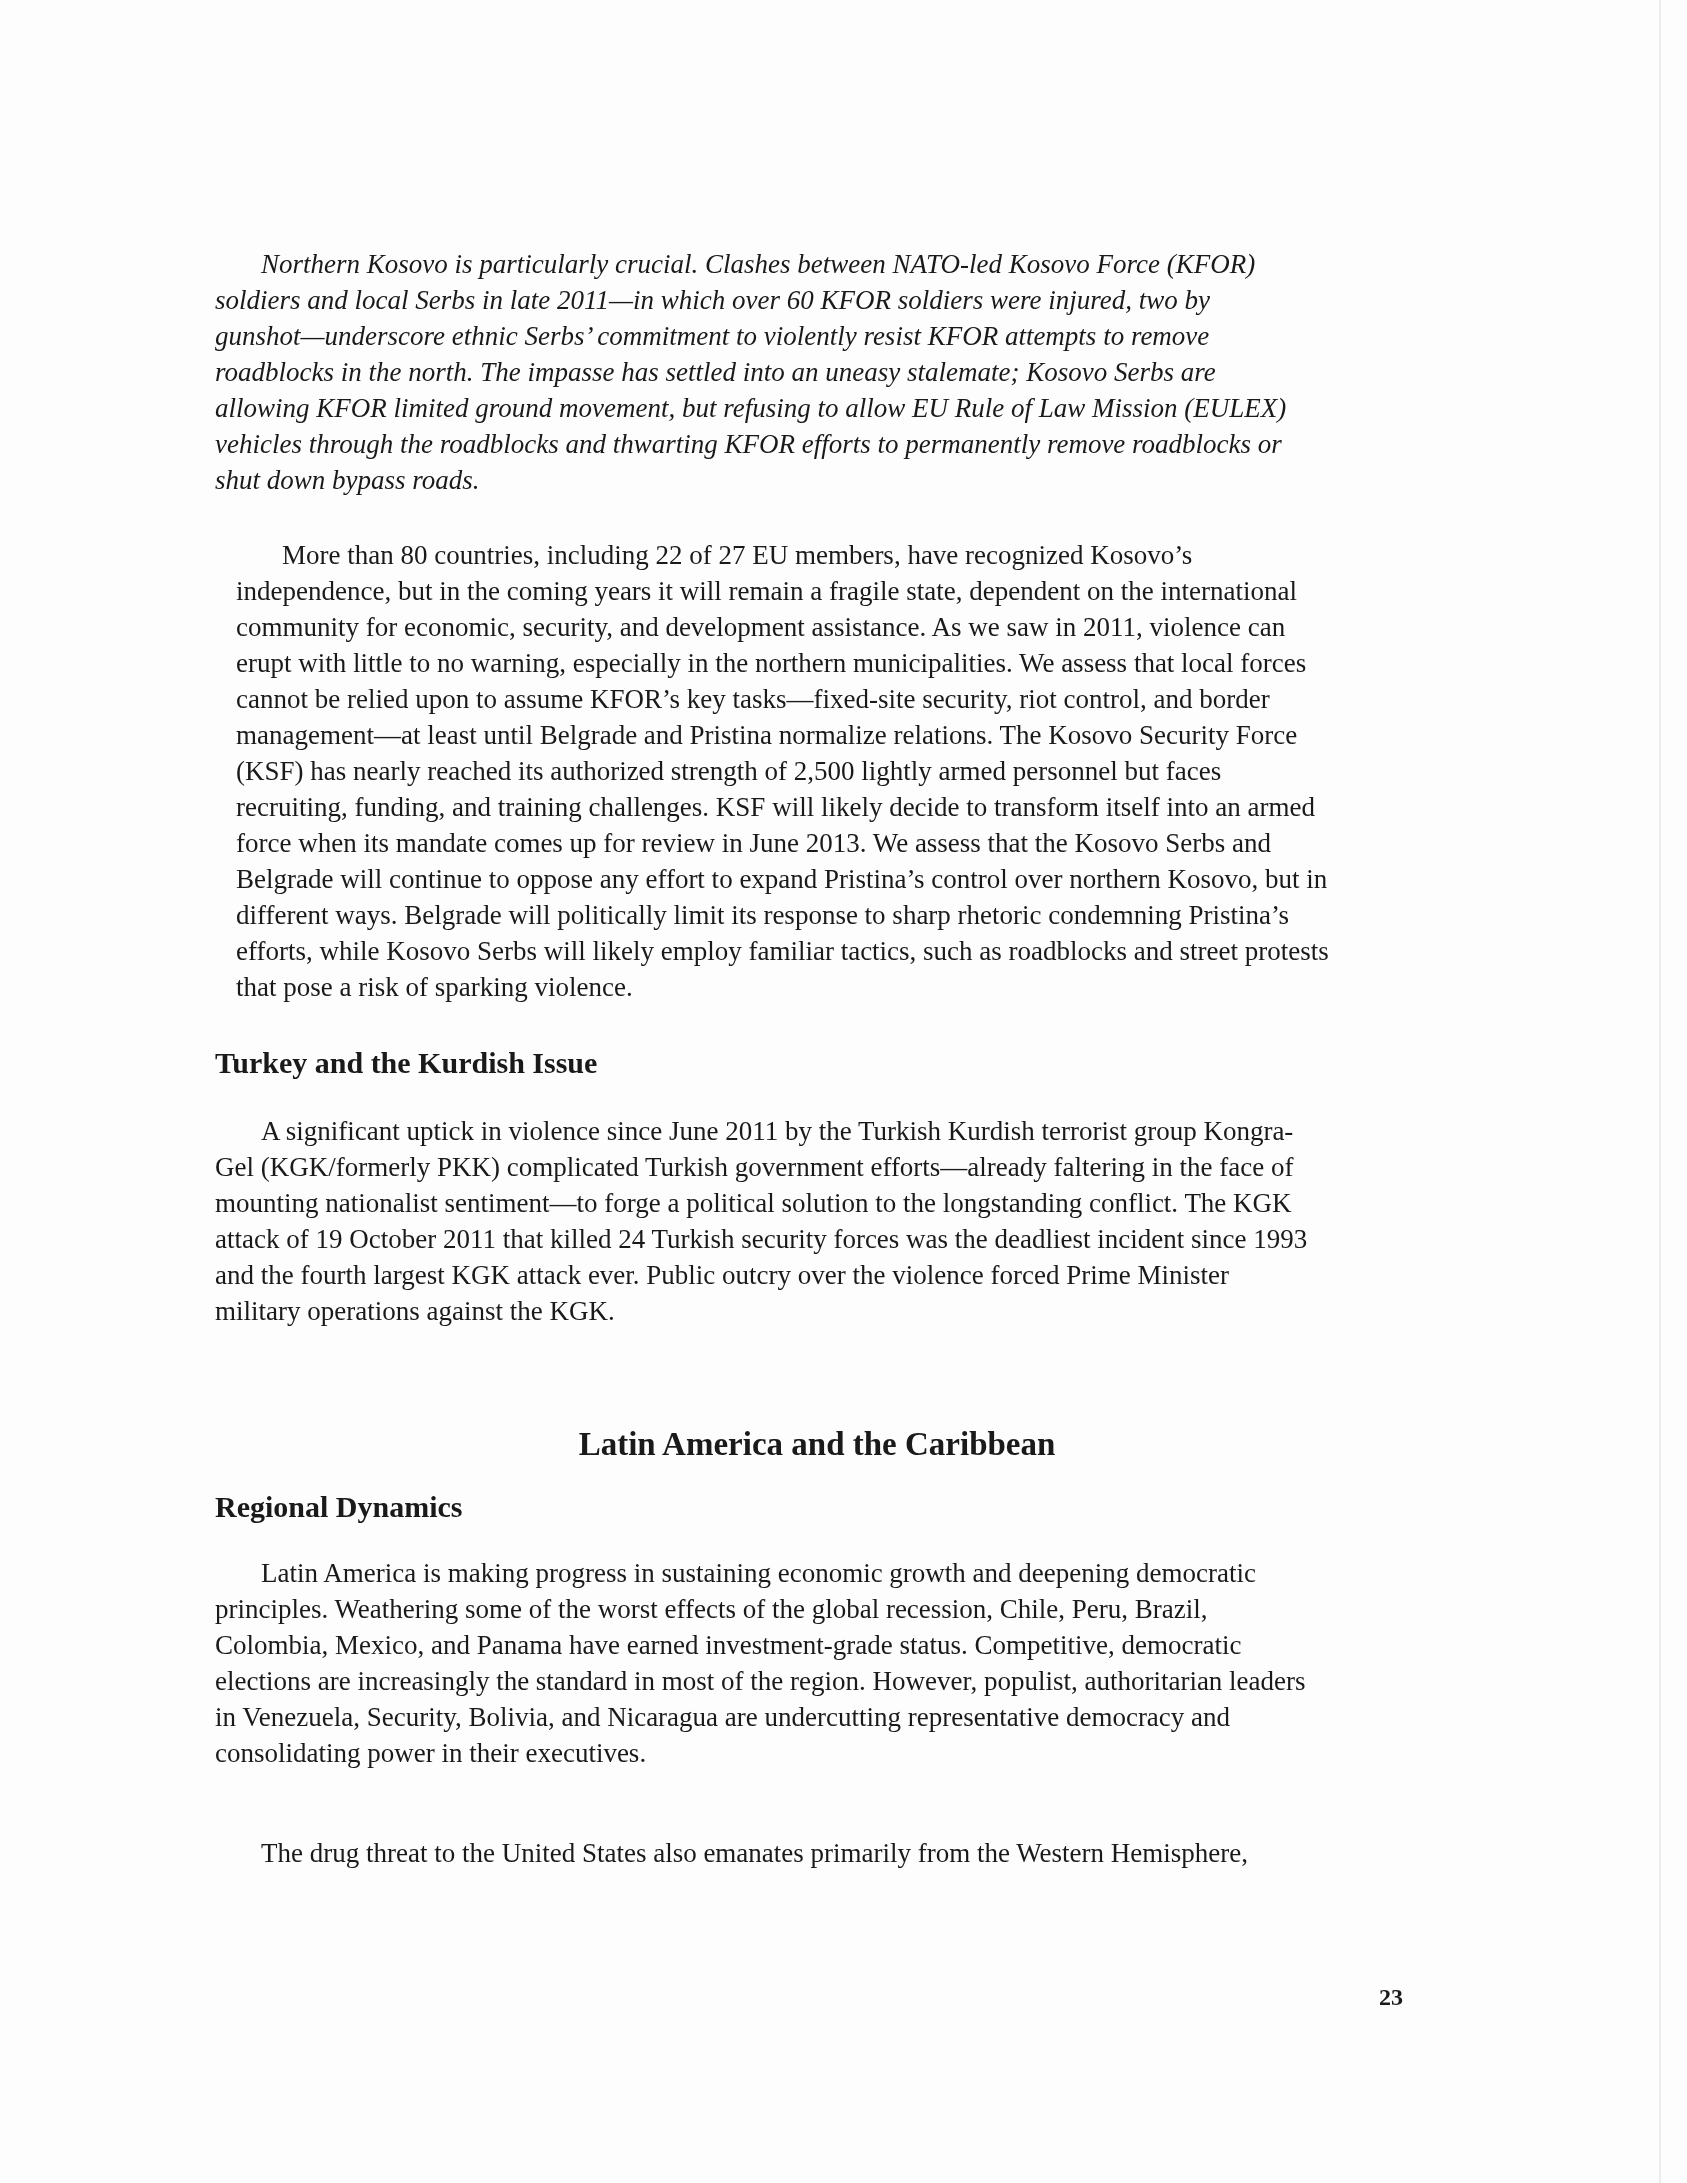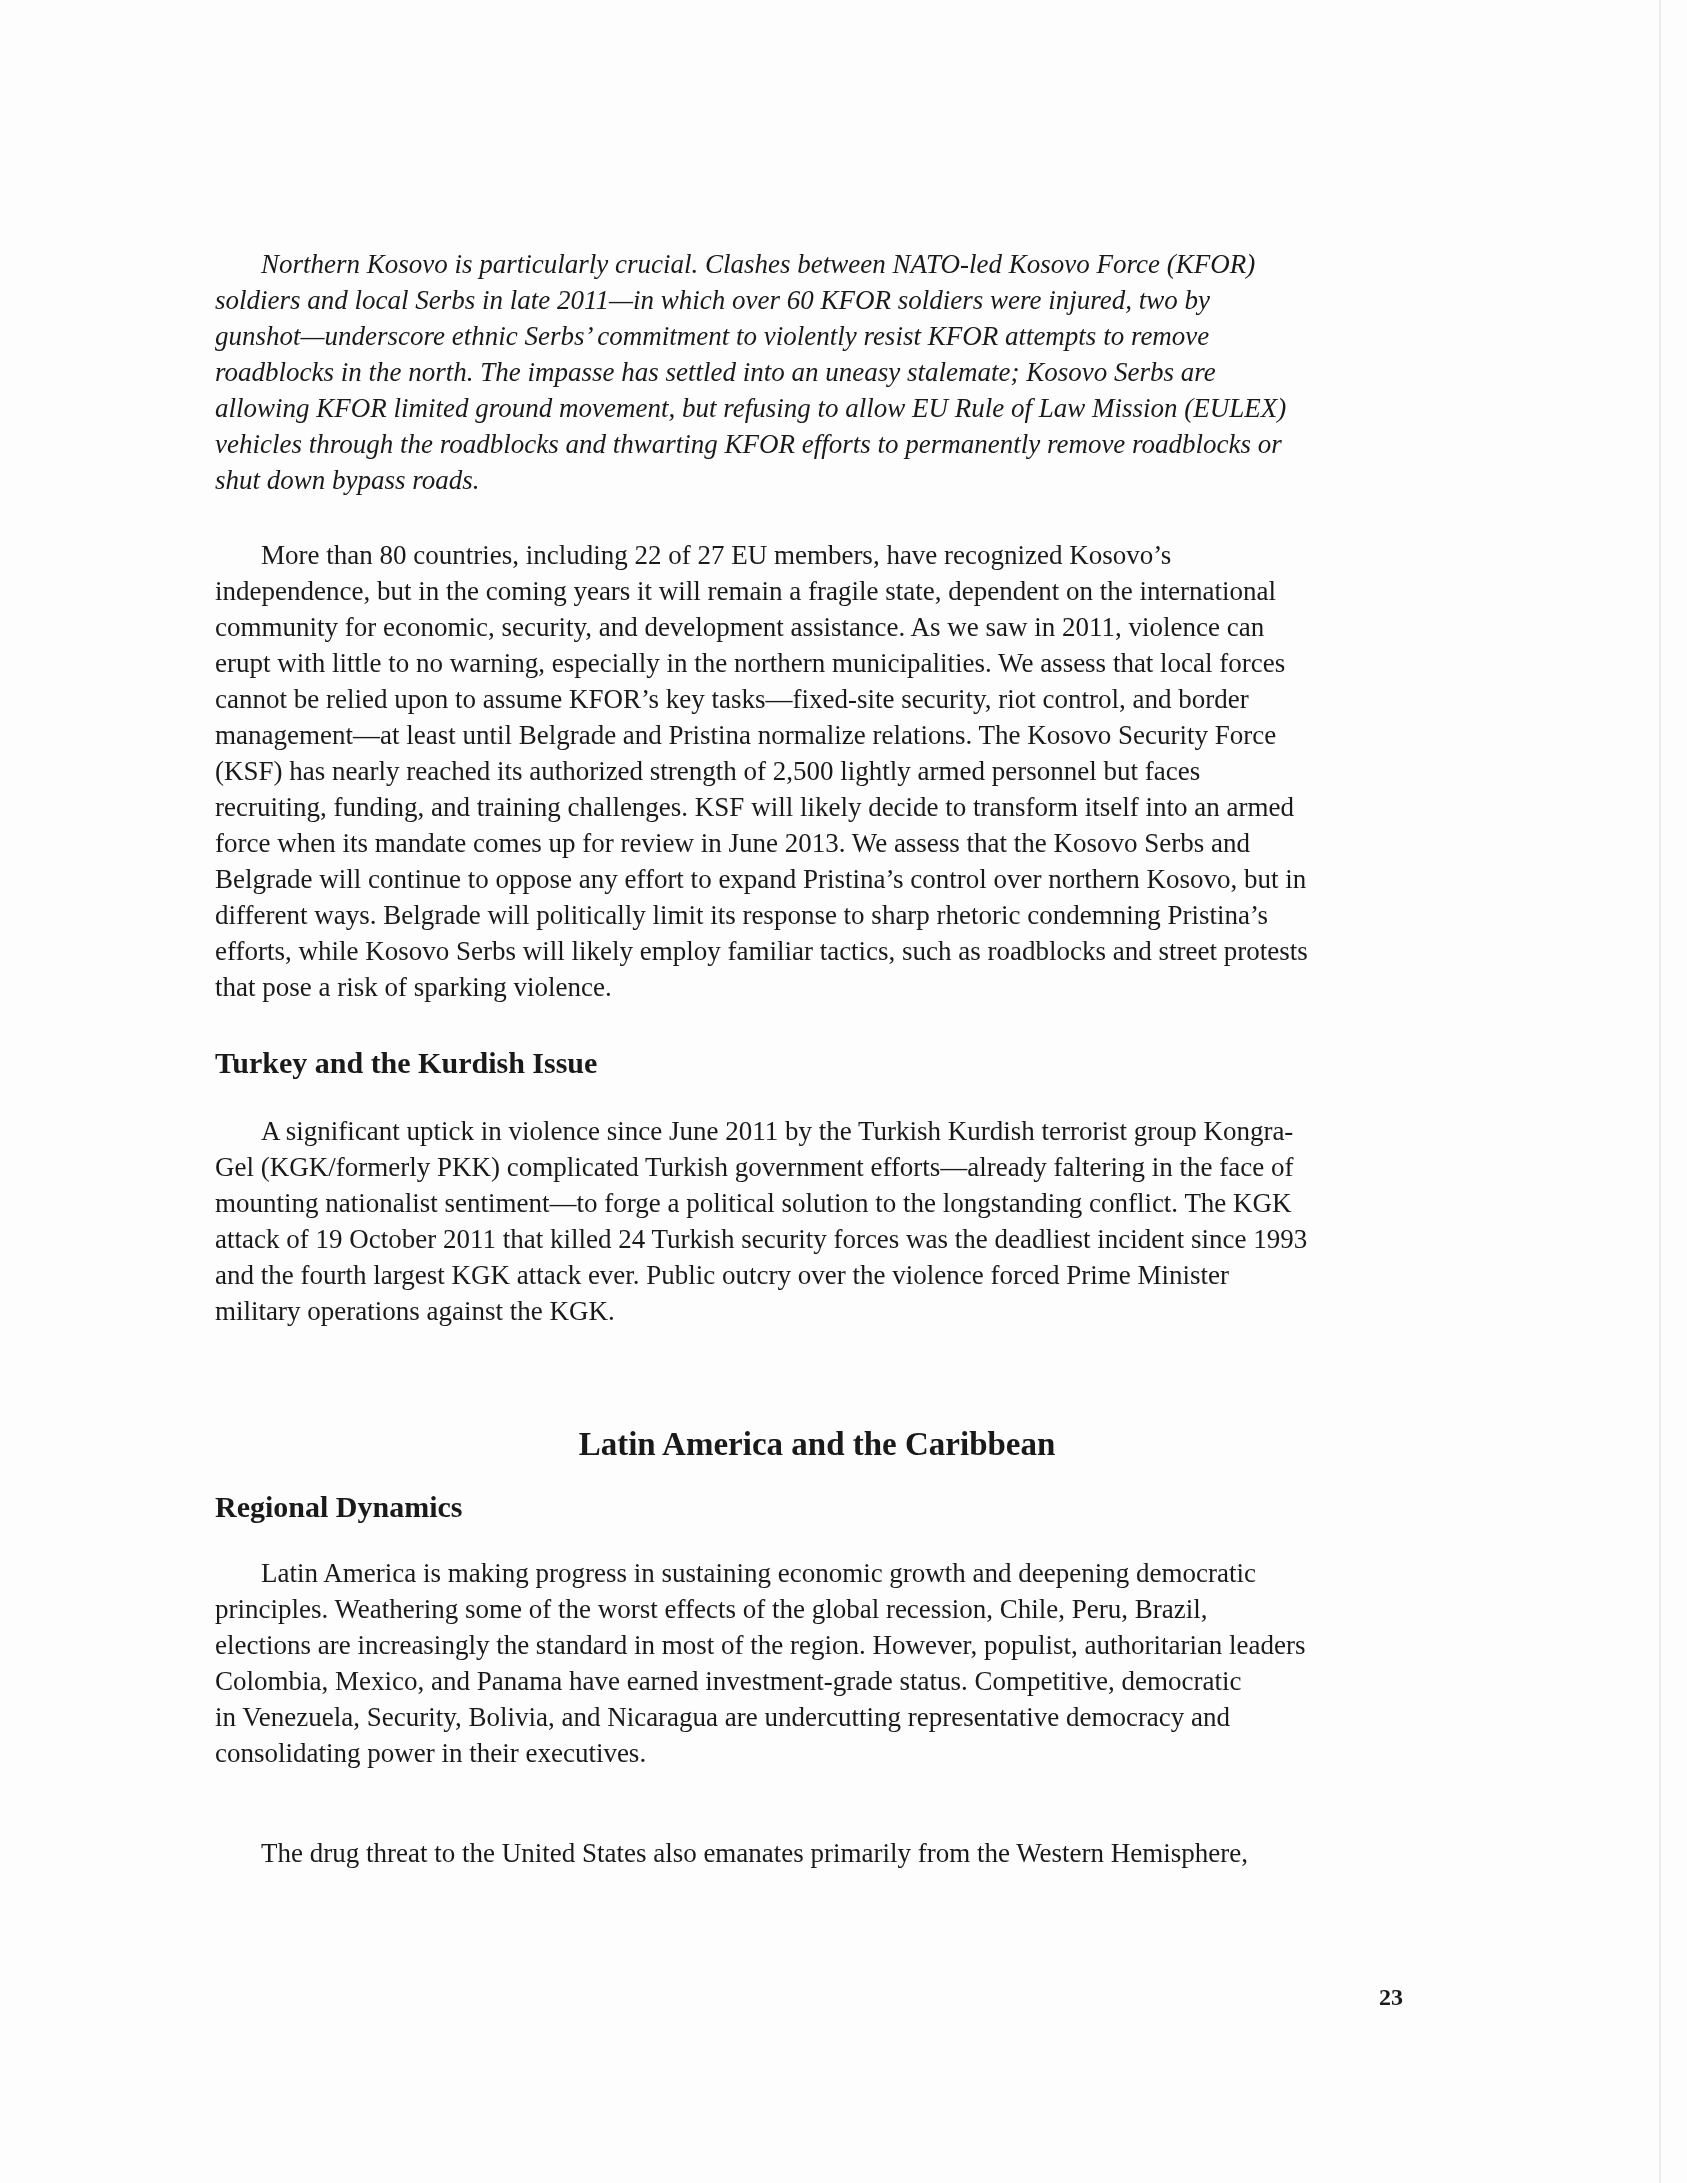--- a/index.html
+++ b/index.html
@@ -47,21 +47,21 @@
 <div class="para" style="top:246px;font-style:italic;">
   <span class="line first">Northern Kosovo is particularly crucial.  Clashes between NATO-led Kosovo Force (KFOR)</span>
   <span class="line">soldiers and local Serbs in late 2011—in which over 60 KFOR soldiers were injured, two by</span>
   <span class="line">gunshot—underscore ethnic Serbs’ commitment to violently resist KFOR attempts to remove</span>
   <span class="line">roadblocks in the north.  The impasse has settled into an uneasy stalemate; Kosovo Serbs are</span>
   <span class="line">allowing KFOR limited ground movement, but refusing to allow EU Rule of Law Mission (EULEX)</span>
   <span class="line">vehicles through the roadblocks and thwarting KFOR efforts to permanently remove roadblocks or</span>
   <span class="line">shut down bypass roads.</span>
 </div>
 
-<div class="para" style="top:537px;">
+<div class="para" style="top:537px;margin-left:21px;">
   <span class="line first">More than 80 countries, including 22 of 27 EU members, have recognized Kosovo’s</span>
   <span class="line">independence, but in the coming years it will remain a fragile state, dependent on the international</span>
   <span class="line">community for economic, security, and development assistance.  As we saw in 2011, violence can</span>
   <span class="line">erupt with little to no warning, especially in the northern municipalities.  We assess that local forces</span>
   <span class="line">cannot be relied upon to assume KFOR’s key tasks—fixed-site security, riot control, and border</span>
   <span class="line">management—at least until Belgrade and Pristina normalize relations.  The Kosovo Security Force</span>
   <span class="line">(KSF) has nearly reached its authorized strength of 2,500 lightly armed personnel but faces</span>
   <span class="line">recruiting, funding, and training challenges.  KSF will likely decide to transform itself into an armed</span>
   <span class="line">force when its mandate comes up for review in June 2013.  We assess that the Kosovo Serbs and</span>
   <span class="line">Belgrade will continue to oppose any effort to expand Pristina’s control over northern Kosovo, but in</span>
@@ -81,22 +81,22 @@
   <span class="line">military operations against the KGK.</span>
 </div>
 
 <div class="heading-center" style="top:1424px;">Latin America and the Caribbean</div>
 
 <div class="heading-left" style="top:1489px;">Regional Dynamics</div>
 
 <div class="para" style="top:1555px;">
   <span class="line first">Latin America is making progress in sustaining economic growth and deepening democratic</span>
   <span class="line">principles.  Weathering some of the worst effects of the global recession, Chile, Peru, Brazil,</span>
+  <span class="line">Colombia, Mexico, and Panama have earned investment-grade status.  Competitive, democratic</span>
   <span class="line">elections are increasingly the standard in most of the region.  However, populist, authoritarian leaders</span>
-  <span class="line">Colombia, Mexico, and Panama have earned investment-grade status.  Competitive, democratic</span>
   <span class="line">in Venezuela, Security, Bolivia, and Nicaragua are undercutting representative democracy and</span>
   <span class="line">consolidating power in their executives.</span>
 </div>
 
 <div class="para" style="top:1835px;">
   <span class="line first">The drug threat to the United States also emanates primarily from the Western Hemisphere,</span>
 </div>
 
 <div class="page-number">23</div>
 

